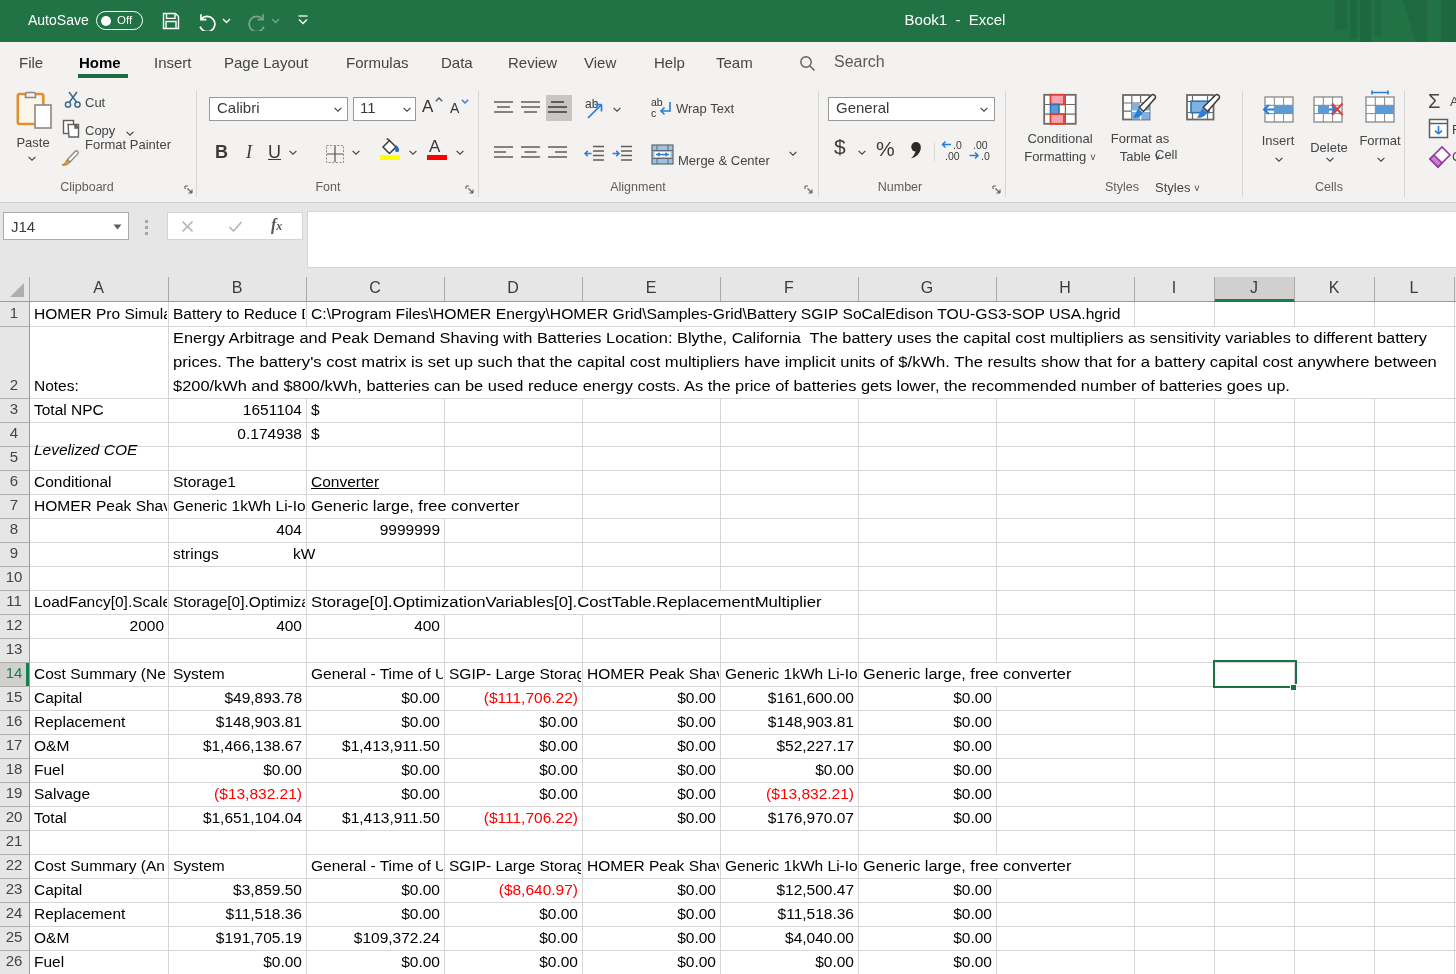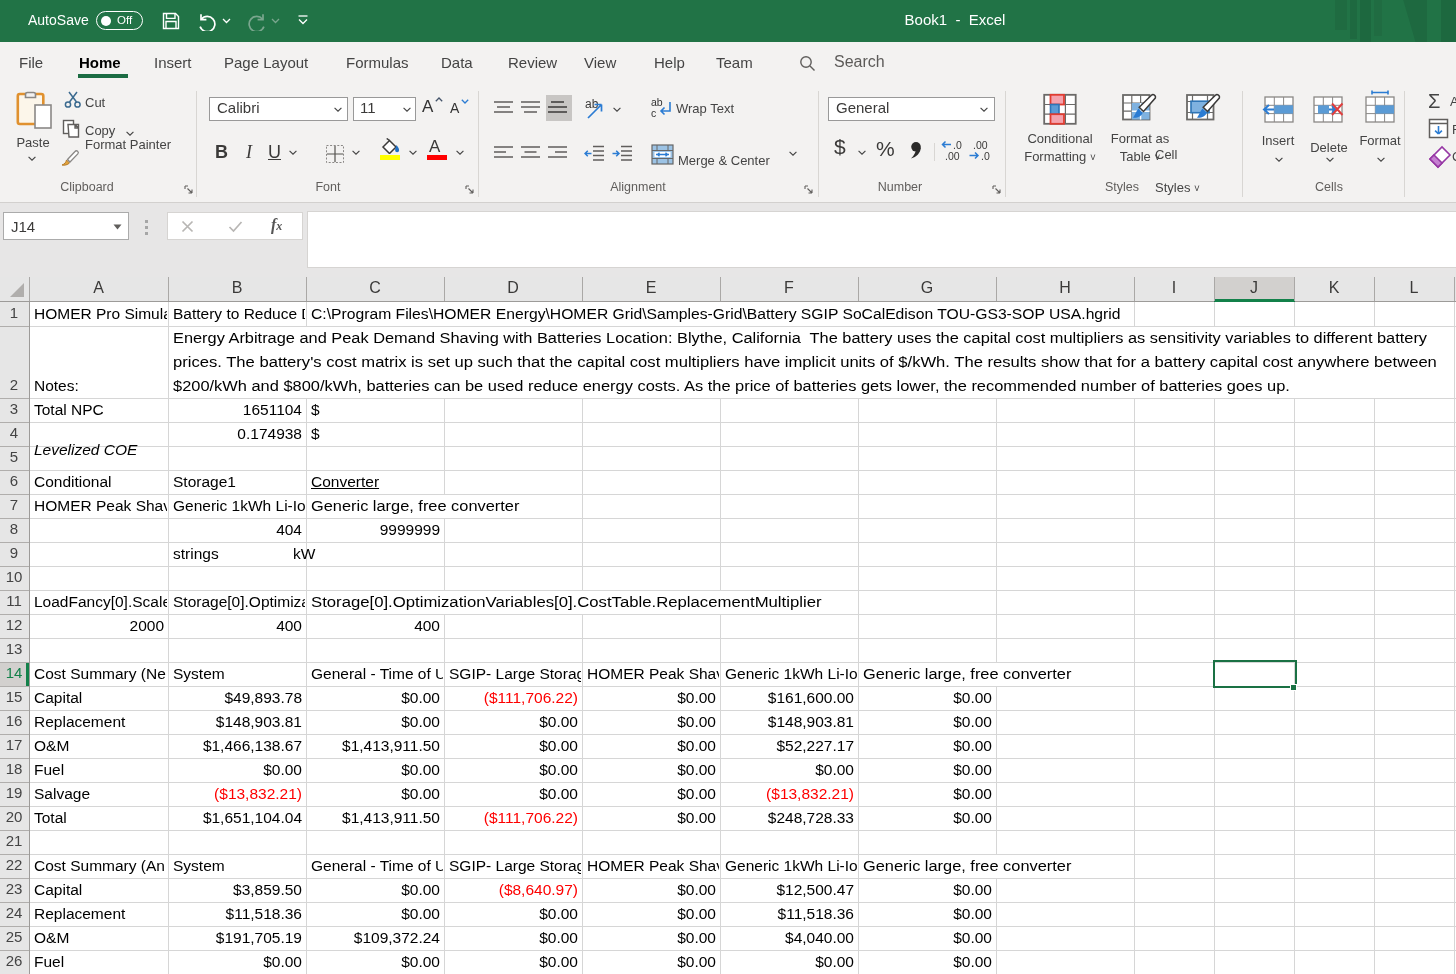--- a/index.html
+++ b/index.html
@@ -588,21 +588,21 @@
   <div class="c num" style="left:311px;top:505px;width:129px;">$0.00</div>
   <div class="c num" style="left:449px;top:505px;width:129px;">$0.00</div>
   <div class="c num" style="left:587px;top:505px;width:129px;">$0.00</div>
   <div class="c num red" style="left:725px;top:505px;width:129px;">($13,832.21)</div>
   <div class="c num" style="left:863px;top:505px;width:129px;">$0.00</div>
   <div class="c" style="left:34px;top:529px;width:133px;overflow:hidden;">Total</div>
   <div class="c num" style="left:173px;top:529px;width:129px;">$1,651,104.04</div>
   <div class="c num" style="left:311px;top:529px;width:129px;">$1,413,911.50</div>
   <div class="c num red" style="left:449px;top:529px;width:129px;">($111,706.22)</div>
   <div class="c num" style="left:587px;top:529px;width:129px;">$0.00</div>
-  <div class="c num" style="left:725px;top:529px;width:129px;">$248,728.33</div>
+  <div class="c num" style="left:725px;top:529px;width:129px;">$176,970.07</div>
   <div class="c num" style="left:863px;top:529px;width:129px;">$0.00</div>
   <div class="c" style="left:34px;top:601px;width:133px;overflow:hidden;">Capital</div>
   <div class="c num" style="left:173px;top:601px;width:129px;">$3,859.50</div>
   <div class="c num" style="left:311px;top:601px;width:129px;">$0.00</div>
   <div class="c num red" style="left:449px;top:601px;width:129px;">($8,640.97)</div>
   <div class="c num" style="left:587px;top:601px;width:129px;">$0.00</div>
   <div class="c num" style="left:725px;top:601px;width:129px;">$12,500.47</div>
   <div class="c num" style="left:863px;top:601px;width:129px;">$0.00</div>
   <div class="c" style="left:34px;top:625px;width:133px;overflow:hidden;">Replacement</div>
   <div class="c num" style="left:173px;top:625px;width:129px;">$11,518.36</div>

